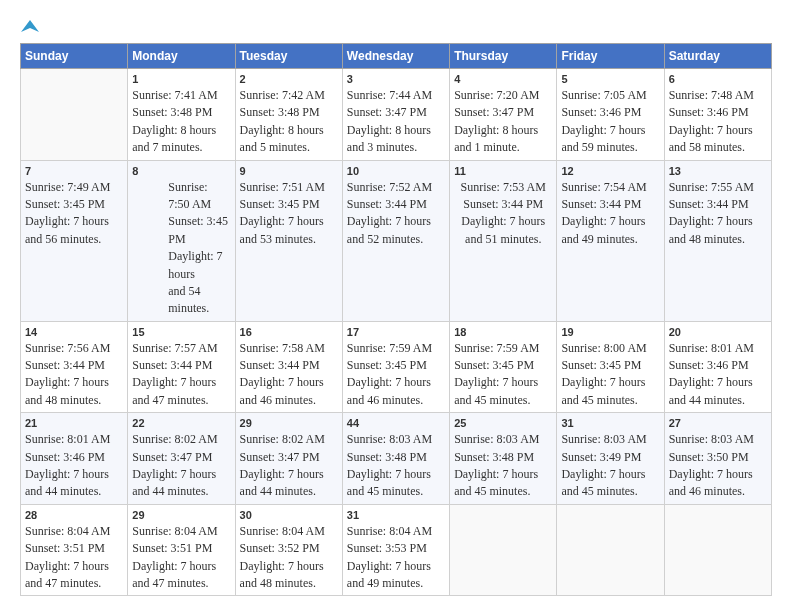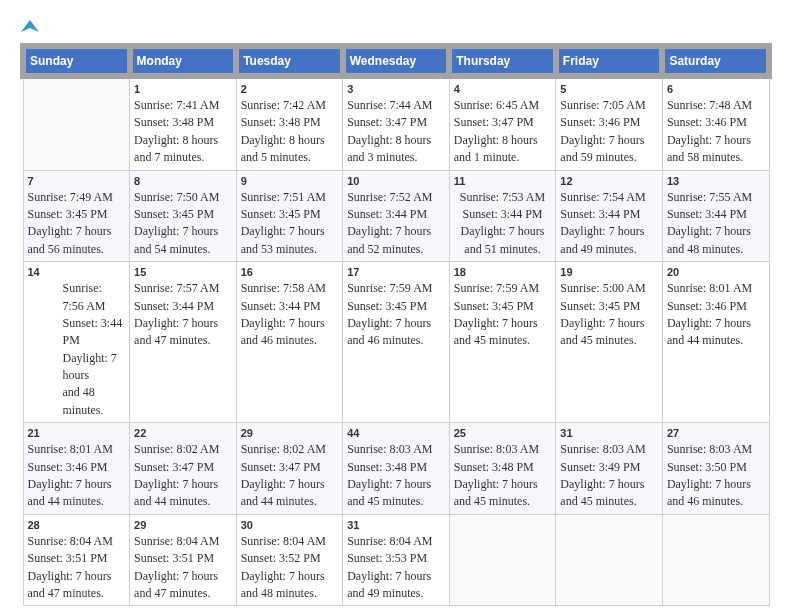--- a/index.html
+++ b/index.html
@@ -52,21 +52,21 @@
       border-collapse: collapse;
       table-layout: fixed;
     }
     thead tr th {
       background: #4472C4;
       color: #fff;
       font-size: 12px;
       font-weight: bold;
       padding: 5px 4px;
       text-align: left;
-      border: 6px solid #a3a3a3;
+      border: 1px solid #a3a3a3;
     }
     tbody tr td {
       vertical-align: top;
       font-size: 9.5px;
       color: #333;
       padding: 4px 4px 3px 4px;
       border: 1px solid #d0d0d0;
       height: 78px;
       background: #fff;
     }
@@ -140,21 +140,21 @@
           </td>
           <td>
             <span class="day-num">3</span>
             <div class="day-info" style="white-space: pre-line;">Sunrise: 7:44 AM
 Sunset: 3:47 PM
 Daylight: 8 hours
 and 3 minutes.</div>
           </td>
           <td>
             <span class="day-num">4</span>
-            <div class="day-info" style="white-space: pre-line;">Sunrise: 6:45 AM
+            <div class="day-info" style="white-space: pre-line;">Sunrise: 7:20 AM
 Sunset: 3:47 PM
 Daylight: 8 hours
 and 1 minute.</div>
           </td>
           <td>
             <span class="day-num">5</span>
             <div class="day-info" style="white-space: pre-line;">Sunrise: 7:05 AM
 Sunset: 3:46 PM
 Daylight: 7 hours
 and 59 minutes.</div>
@@ -170,21 +170,21 @@
         <tr>
           <td>
             <span class="day-num">7</span>
             <div class="day-info" style="white-space: pre-line;">Sunrise: 7:49 AM
 Sunset: 3:45 PM
 Daylight: 7 hours
 and 56 minutes.</div>
           </td>
           <td>
             <span class="day-num">8</span>
-            <div class="day-info" style="white-space: pre-line;">Sunrise: 7:50 AM
+            <div class="day-info" style="white-space: pre-line; margin-left: 36px;">Sunrise: 7:50 AM
 Sunset: 3:45 PM
 Daylight: 7 hours
 and 54 minutes.</div>
           </td>
           <td>
             <span class="day-num">9</span>
             <div class="day-info" style="white-space: pre-line;">Sunrise: 7:51 AM
 Sunset: 3:45 PM
 Daylight: 7 hours
 and 53 minutes.</div>
@@ -214,21 +214,21 @@
             <span class="day-num">13</span>
             <div class="day-info" style="white-space: pre-line;">Sunrise: 7:55 AM
 Sunset: 3:44 PM
 Daylight: 7 hours
 and 48 minutes.</div>
           </td>
         </tr>
         <tr>
           <td>
             <span class="day-num">14</span>
-            <div class="day-info" style="white-space: pre-line; margin-left: 35px;">Sunrise: 7:56 AM
+            <div class="day-info" style="white-space: pre-line;">Sunrise: 7:56 AM
 Sunset: 3:44 PM
 Daylight: 7 hours
 and 48 minutes.</div>
           </td>
           <td>
             <span class="day-num">15</span>
             <div class="day-info" style="white-space: pre-line;">Sunrise: 7:57 AM
 Sunset: 3:44 PM
 Daylight: 7 hours
 and 47 minutes.</div>
@@ -249,21 +249,21 @@
           </td>
           <td>
             <span class="day-num">18</span>
             <div class="day-info" style="white-space: pre-line;">Sunrise: 7:59 AM
 Sunset: 3:45 PM
 Daylight: 7 hours
 and 45 minutes.</div>
           </td>
           <td>
             <span class="day-num">19</span>
-            <div class="day-info" style="white-space: pre-line;">Sunrise: 5:00 AM
+            <div class="day-info" style="white-space: pre-line;">Sunrise: 8:00 AM
 Sunset: 3:45 PM
 Daylight: 7 hours
 and 45 minutes.</div>
           </td>
           <td>
             <span class="day-num">20</span>
             <div class="day-info" style="white-space: pre-line;">Sunrise: 8:01 AM
 Sunset: 3:46 PM
 Daylight: 7 hours
 and 44 minutes.</div>

